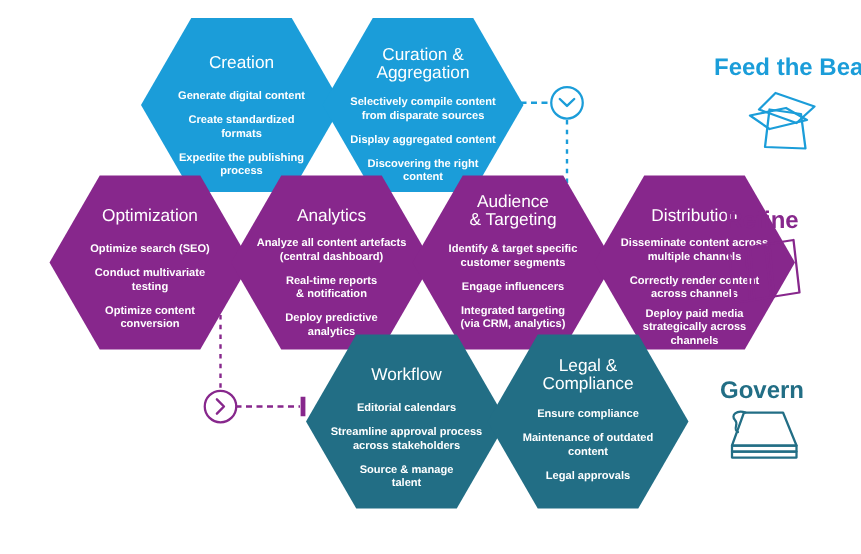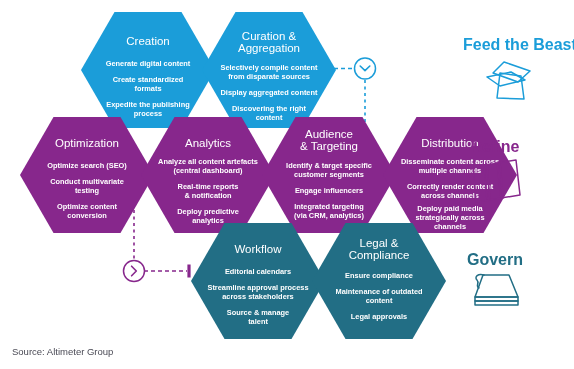--- a/index.html
+++ b/index.html
@@ -11,21 +11,21 @@
   body {
     width: 574px;
     height: 369px;
     position: relative;
     overflow: hidden;
     font-family: "Liberation Sans", sans-serif;
     -webkit-font-smoothing: antialiased;
   }
   #stage {
     position: absolute;
-    left: 3px; top: 0;
+    left: 16px; top: 0;
     width: 514px;
     height: 369px;
   }
   svg.diagram {
     position: absolute;
     left: 0; top: 0;
     width: 574px;
     height: 369px;
     display: block;
   }
@@ -190,15 +190,14 @@
       <g fill="none" stroke="#226E85" stroke-width="1.5" stroke-linejoin="round">
         <polygon points="480,275 506,275 515,297 472,297"></polygon>
         <rect x="472" y="297" width="43" height="4"></rect>
         <rect x="472" y="301" width="43" height="4"></rect>
         <path d="M 481,275 C 475,273 471,277 474,280 C 477,283 472,286 476,288" stroke-linecap="round"></path>
       </g>
     </g>
 
   </svg>
 
-  <div class="source-text">Source: Altimeter Group</div>
 
 </div>
 
 </body></html>

